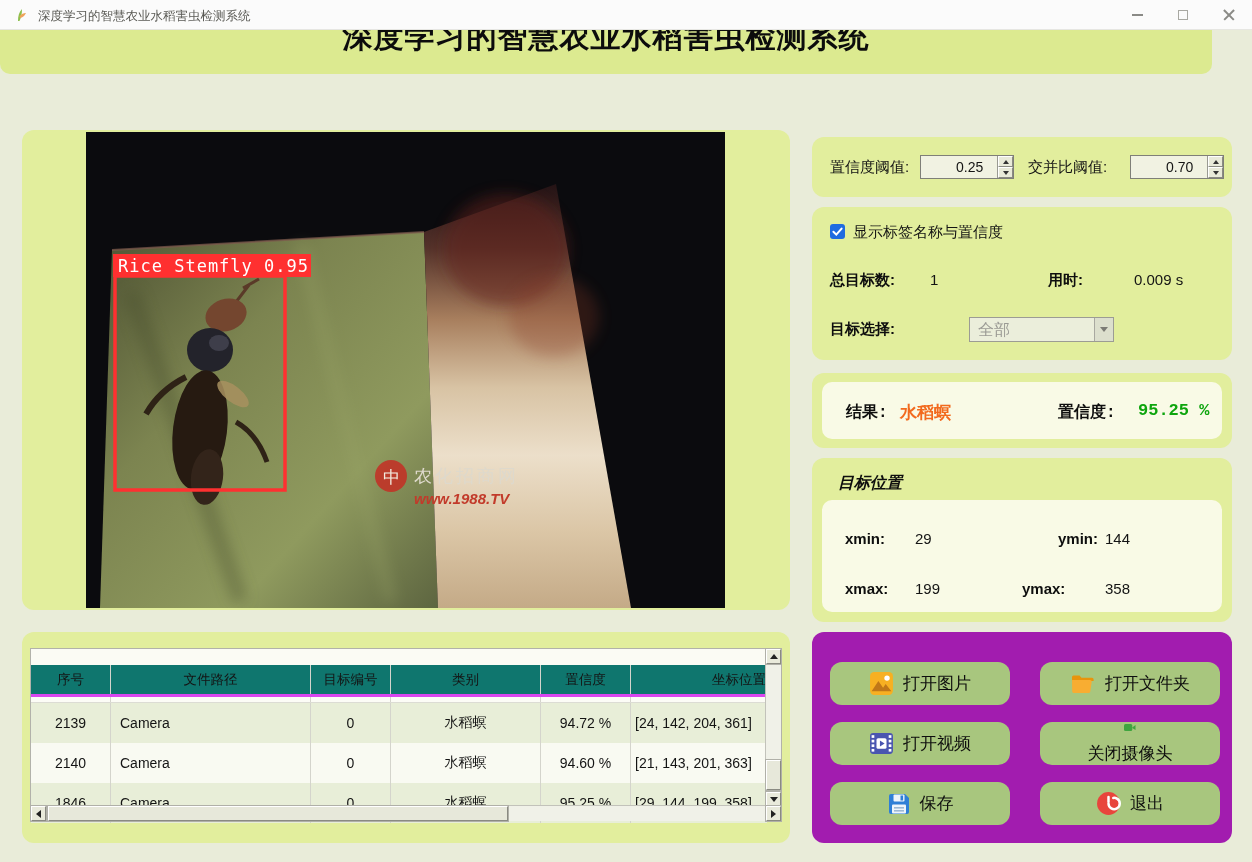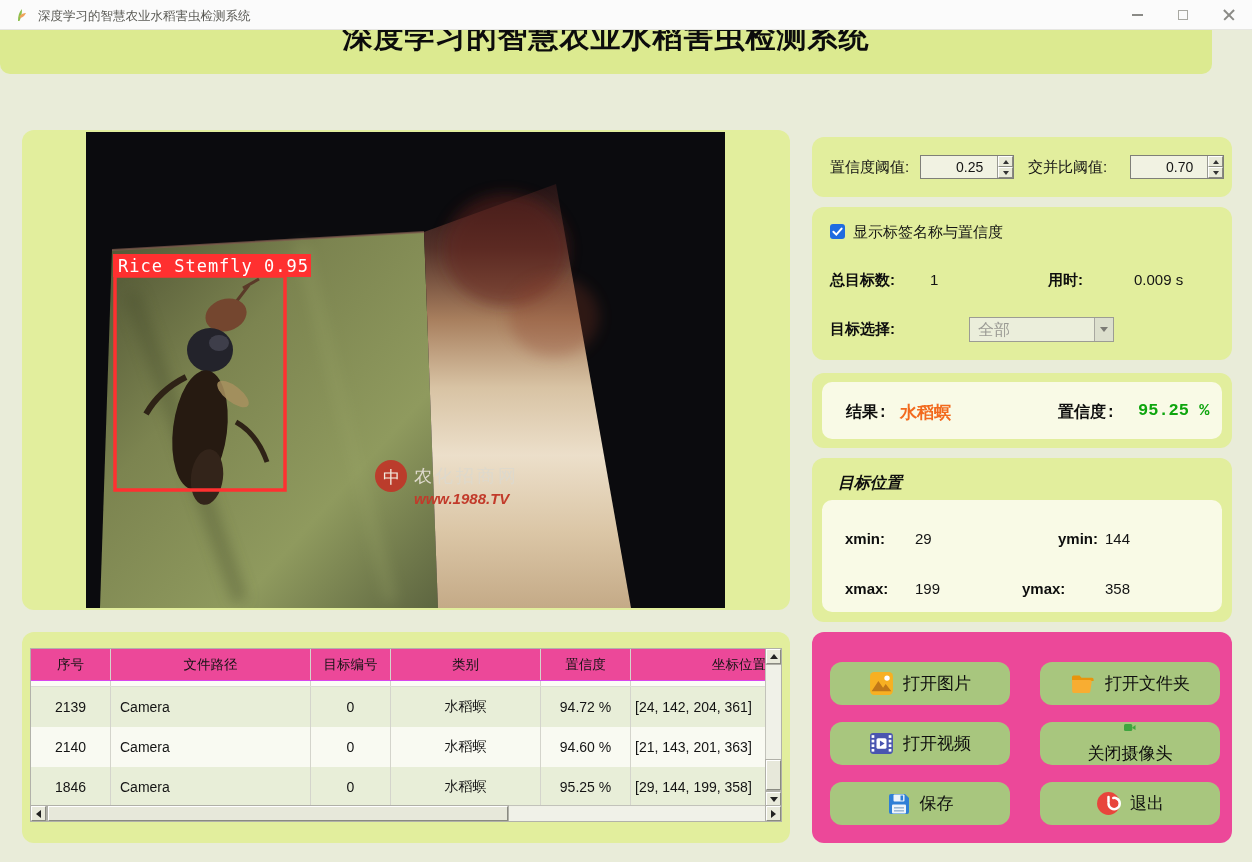--- a/index.html
+++ b/index.html
@@ -25,21 +25,21 @@
 
   .image-panel { left:22px; top:130px; width:768px; height:480px; }
   .camera-view { position:absolute; left:64px; top:2px; width:639px; height:476px; background:#0b0b0e; }
   .camera-view svg { display:block; width:100%; height:100%; }
 
   
   .p-thresh { left:812px; top:137px; width:420px; height:60px; }
   .p-stats  { left:812px; top:207px; width:420px; height:153px; }
   .p-result { left:812px; top:373px; width:420px; height:75px;font-family:Liberation Mono, monospace; }
   .p-pos    { left:812px; top:458px; width:420px; height:164px; }
-  .p-btns   { left:812px; top:632px; width:420px; height:211px; background:#ec4899; }
+  .p-btns   { left:812px; top:632px; width:420px; height:211px; background:#a21caf; }
 
   .lbl { font-size:15px; color:#141414; }
   .lbl-b { font-size:15px; font-weight:700; color:#0e0e0e; }
   .abs { position:absolute; }
 
   
   .spin { position:absolute; width:94px; height:24px; background:#f1f2e2; border:1px solid #7f7f78; display:flex; }
   .spin .val { flex:1; font-size:14px; padding:3px 14px 0 7px;margin-left:28px; }
   .spin .spin-btns { width:16px; border-left:1px solid #9a9a92; display:flex; flex-direction:column; }
   .spin .sb { flex:1; background:#e9ead9; border:1px solid #fff; border-right-color:#8a8a82; border-bottom-color:#8a8a82; display:flex; align-items:center; justify-content:center; }
@@ -58,21 +58,21 @@
 
   
   .inner-box { position:absolute; background:#f9fae6; border-radius:10px; }
 
   .result-class { font-size:17px; font-weight:700; color:#f2691d; }
   .result-conf  { font-size:17px; font-weight:700; color:#0ea50e; }
 
   
   .table-panel { left:22px; top:632px; width:768px; height:211px; }
   .tbl { position:absolute; left:8px; top:16px; width:752px; height:174px; background:#fbfbf4; border:1px solid #b2b2aa; }
-  .tbl-head { display:flex; height:32px; background:#ec4899; border-bottom:1px solid #d946ef; width:736px; }
+  .tbl-head { display:flex; height:32px; background:#0f766e; border-bottom:3px solid #d946ef; width:736px;margin-top:16px; }
   .hc { font-size:13.5px; display:flex; align-items:center; justify-content:center; border-right:1px solid #d4d4cc; overflow:hidden; white-space:nowrap; }
   .hc:last-child { justify-content:flex-end; padding-right:1px; border-right:none;text-align:right; }
   .sliver { display:flex; height:6px; width:736px; background:#fcfcf6; border-bottom:1px solid #dcdcd4; }
   .sliver i { border-right:1px solid #d4d4cc; }
   .trow { display:flex; height:40px; width:736px; align-items:center; font-size:14px; }
   .trow.green { background:#e8eed8; } .trow.white { background:#f9faf2; }
   .tc { display:flex; align-items:center; justify-content:center; height:100%; border-right:1px solid #d4d4cc; overflow:hidden; white-space:nowrap; }
   .tc.left { justify-content:flex-start; padding-left:9px; }
   .tc:last-child { border-right:none; justify-content:flex-start; padding-left:4px; }
   .w0{width:80px;} .w1{width:200px;} .w2{width:80px;} .w3{width:150px;} .w4{width:90px;} .w5{width:136px;}

